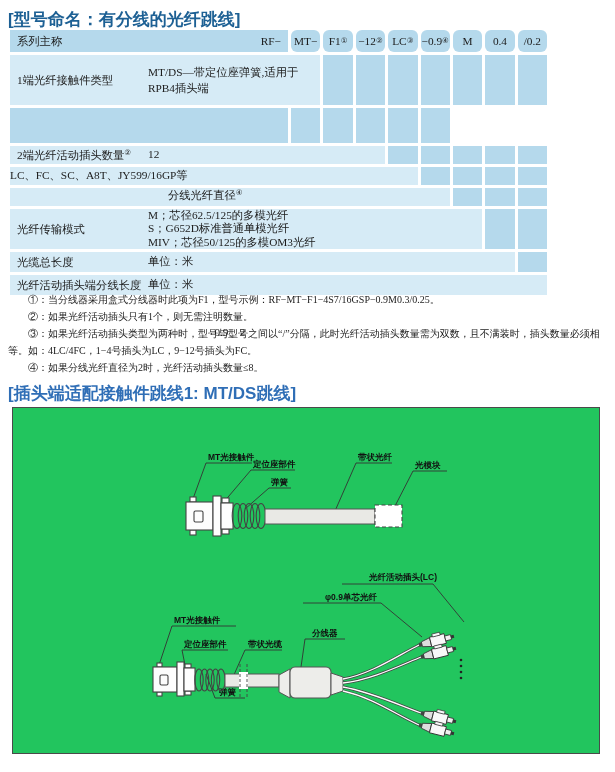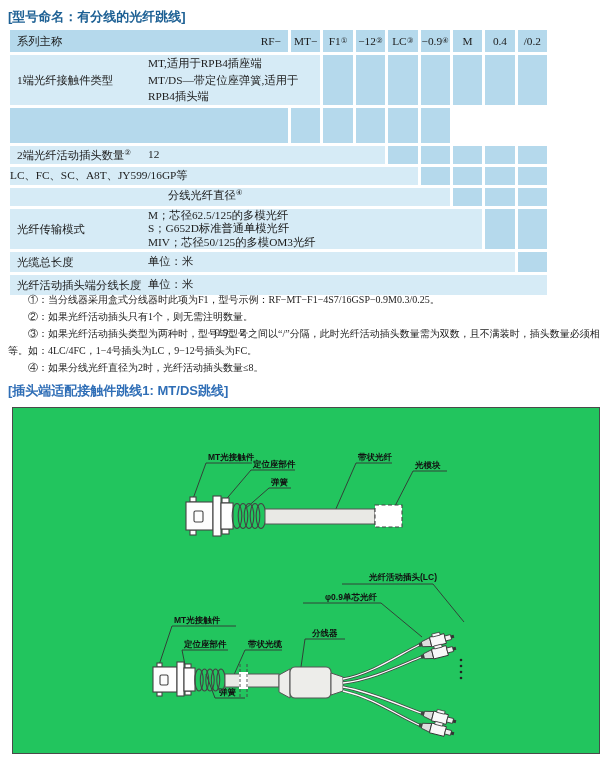--- a/index.html
+++ b/index.html
@@ -1,31 +1,31 @@
 <!DOCTYPE html>
 <html><head>
 <meta charset="utf-8">
 <style>
   html,body{margin:0;padding:0;background:#fff;}
   .page{position:relative;width:615px;height:772px;background:#fff;overflow:hidden;
         font-family:"Liberation Serif","DejaVu Serif",serif;color:#1b1b1b;}
   .sec-title{position:absolute;left:8px;font-family:"Liberation Sans","DejaVu Sans",sans-serif;
-             font-weight:bold;font-size:13px;}
+             font-weight:bold;font-size:17px;}
   .t1{top:8px;color:#1d6094;}
   .t2{top:382px;color:#2f6eb6;}
 
   
   .model-table{position:absolute;left:10px;top:30px;width:537px;display:grid;
                grid-template-columns:278px repeat(8,1fr);
                grid-template-rows:22px 50px 35px 18px 18px 18px 40px 20px 20px;
                gap:3px;font-size:11.3px;}
   .cell{display:flex;align-items:center;}
   .medium{background:#b5d9ec;}
   .pale{background:#d6ebf6;}
-  .code-cell{justify-content:center;white-space:nowrap;}
+  .code-cell{justify-content:center;white-space:nowrap;border-radius:6px;}
   .code-cell sup,.rlabel sup{font-size:7.5px;vertical-align:4px;line-height:0;}
   .first-cell{justify-content:space-between;padding:0 7px;}
   .rowcell{align-items:center;}
   .rlabel{width:138px;flex:0 0 138px;padding-left:7px;box-sizing:border-box;white-space:nowrap;}
   .rvalue{flex:1;line-height:13.5px;}
   .lh16 .rvalue{line-height:16.5px;}
   .sp2{grid-column:span 2;}.sp3{grid-column:span 3;}.sp4{grid-column:span 4;}
   .sp5{grid-column:span 5;}.sp6{grid-column:span 6;flex-direction:column;}.sp7{grid-column:span 7;}
   .sp8{grid-column:span 8;}.sp9{grid-column:span 9;}
 
@@ -85,21 +85,20 @@
         <sup></sup>
       </div>
     <div class="cell medium code-cell">
         <span>/0.2</span>
         <sup></sup>
       </div>
 
     <div class="cell pale rowcell sp2 lh16">
       <div class="rlabel"><span>1端光纤接触件类型</span><sup></sup></div>
       <div class="rvalue">
-        <div>MT,适用于RPB4插座端</div>
         <div>MT/DS—带定位座弹簧,适用于</div>
         <div>RPB4插头端</div>
       </div>
     </div>
     <div class="cell medium"></div>
       <div class="cell medium"></div>
       <div class="cell medium"></div>
       <div class="cell medium"></div>
       <div class="cell medium"></div>
       <div class="cell medium"></div>

